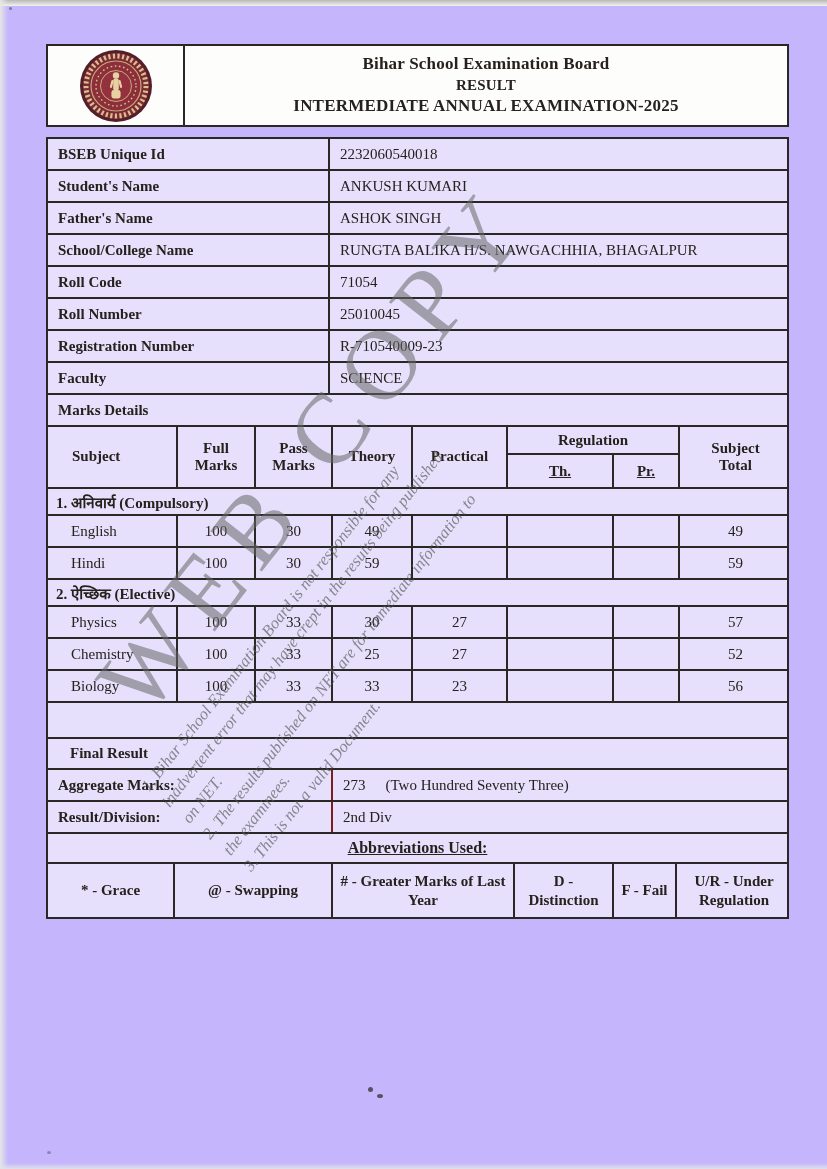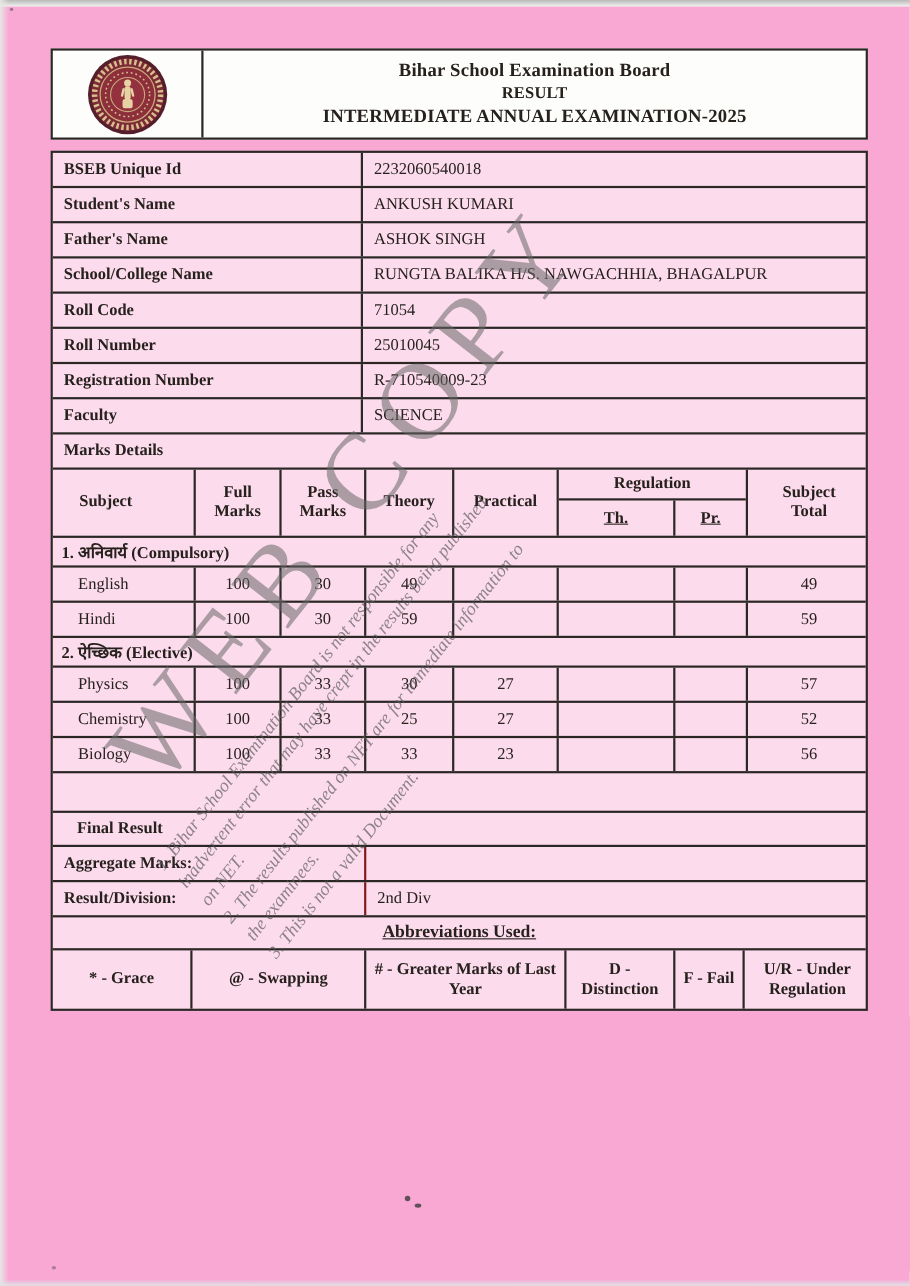--- a/index.html
+++ b/index.html
@@ -1,20 +1,20 @@
 <!DOCTYPE html>
 <html><head>
 <meta charset="utf-8">
 <style>
   * { box-sizing: border-box; margin: 0; padding: 0; }
   html,body { width:827px; height:1169px; }
   body { background:#ffffff; }
   .paper {
     position:relative; width:827px; height:1169px; overflow:hidden;
-    background:#f9a8d4;
+    background:#c4b5fd;
     font-family:"Liberation Serif","DejaVu Serif",serif;
     color:#26211d; font-size:15px;
   }
   .scan-top   { position:absolute; top:0; left:0; right:0; height:6px;
                 background:linear-gradient(#b9b9b7,#f2f2f0); }
   .scan-left  { position:absolute; top:0; left:0; bottom:0; width:8px;
                 background:linear-gradient(90deg,#e6e6e4,rgba(255,255,255,0)); }
   .scan-bottom{ position:absolute; left:0; right:0; bottom:0; height:6px;
                 background:linear-gradient(rgba(244,244,244,0),#dfe2e8); }
   .speck { position:absolute; background:#3a3a3a; border-radius:50%; opacity:.8; }
@@ -253,20 +253,24 @@
       <div class="md"></div>
       <div class="md last">56</div>
     </div>
 
     <div class="row emptyrow"></div>
 
     <div class="row finalrow">Final Result</div>
 
     <div class="row agg">
       <div class="k">Aggregate Marks:</div>
+      <div class="v">
+        <span class="num">273</span>
+        <span>(Two Hundred Seventy Three)</span>
+      </div>
     </div>
     <div class="row agg">
       <div class="k">Result/Division:</div>
       <div class="v">2nd Div</div>
     </div>
 
     <div class="row abbrtitle">Abbreviations Used:</div>
     <div class="row abbr">
       <div class="ab">* - Grace</div>
       <div class="ab">@ - Swapping</div>

